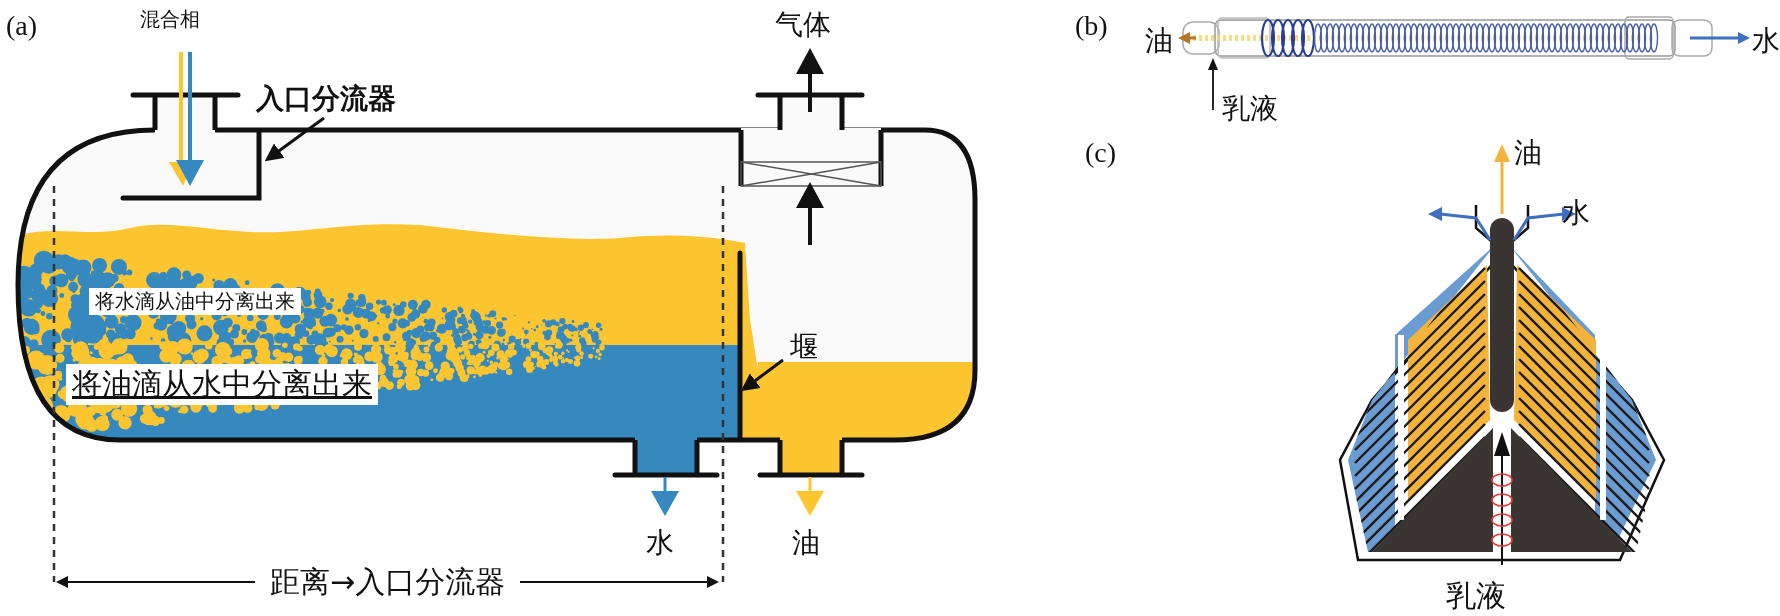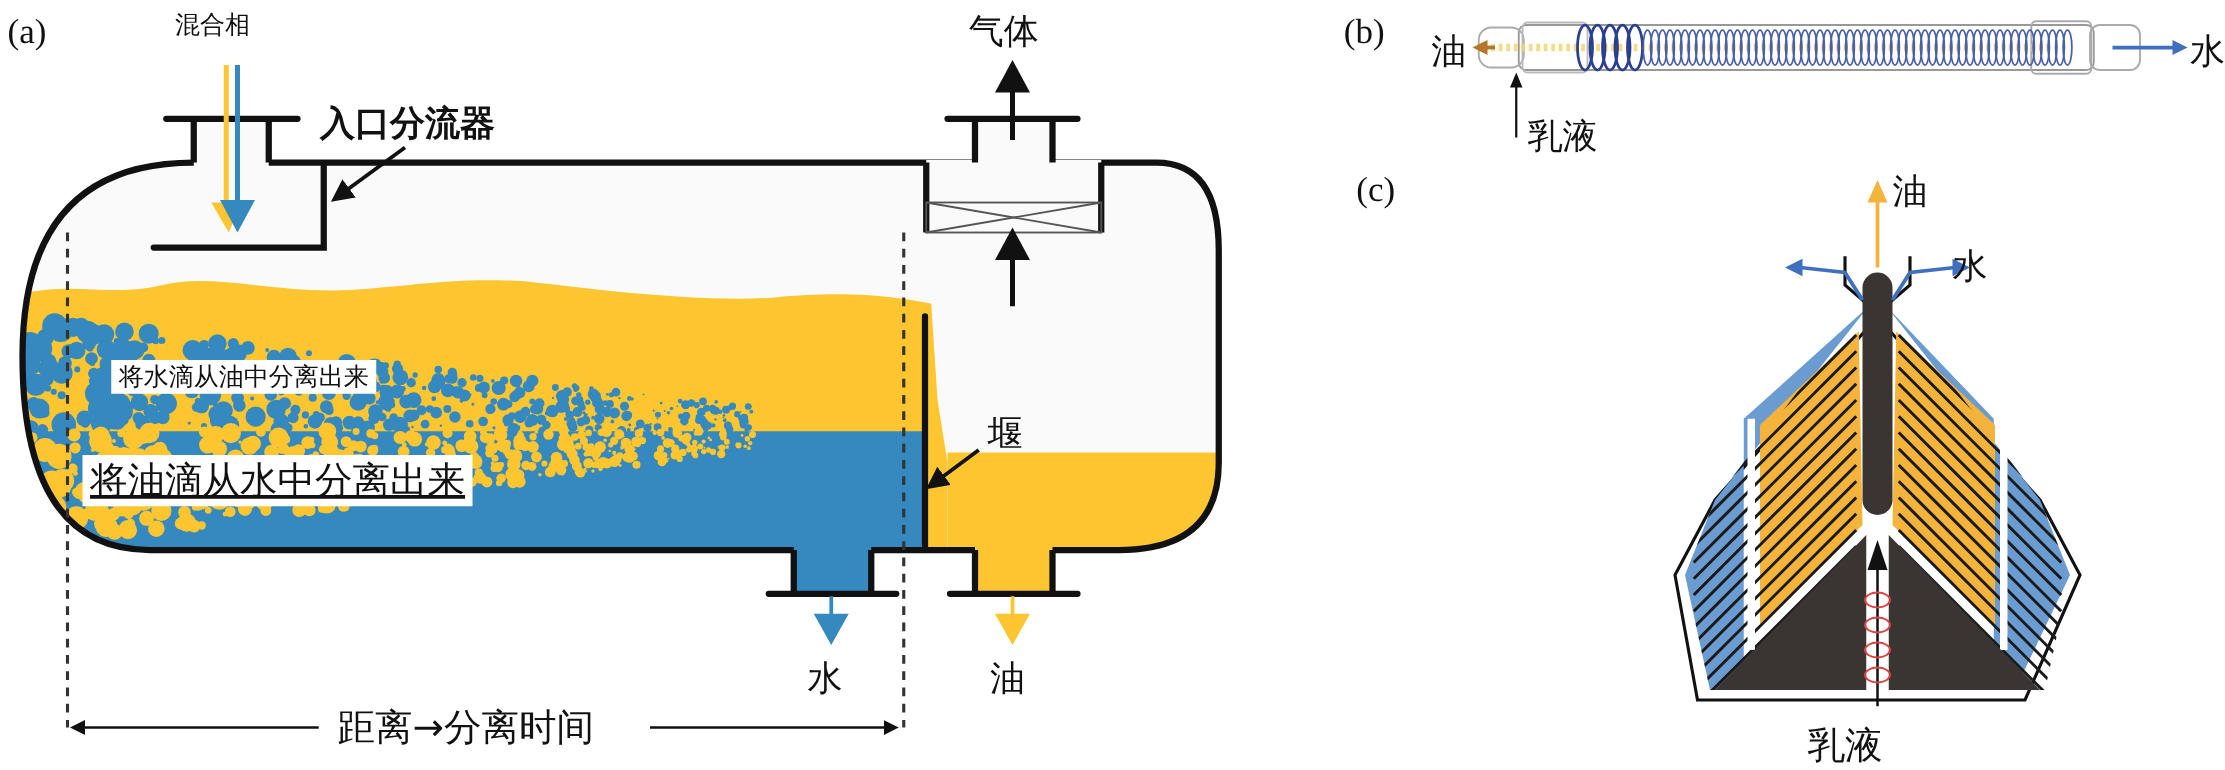--- a/index.html
+++ b/index.html
@@ -1320,21 +1320,21 @@
 
 <div class="panel-label" style="left:6px;top:10px;">(a)</div>
 <div class="label" style="left:140px;top:6px;font-size:20px;">混合相</div>
 <div class="label" style="left:256px;top:80px;font-size:28px;font-weight:bold;">入口分流器</div>
 <div class="label" style="left:775px;top:6px;font-size:28px;">气体</div>
 <div class="label boxed" style="left:46px;top:288px;font-size:20px;margin-left:43px;">将水滴从油中分离出来</div>
 <div class="label boxed" style="left:66px;top:364px;font-size:30px;text-decoration:underline;">将油滴从水中分离出来</div>
 <div class="label" style="left:790px;top:328px;font-size:28px;">堰</div>
 <div class="label" style="left:646px;top:524px;font-size:28px;">水</div>
 <div class="label" style="left:792px;top:524px;font-size:28px;">油</div>
-<div class="label" style="left:270px;top:562px;font-size:30px;">距离→分离时间</div>
+<div class="label" style="left:270px;top:562px;font-size:30px;">距离→入口分流器</div>
 
 <div class="panel-label" style="left:1075px;top:10px;">(b)</div>
 <div class="label" style="left:1145px;top:22px;font-size:28px;">油</div>
 <div class="label" style="left:1752px;top:22px;font-size:28px;">水</div>
 <div class="label" style="left:1222px;top:90px;font-size:28px;">乳液</div>
 
 <div class="panel-label" style="left:1085px;top:137px;">(c)</div>
 <div class="label" style="left:1514px;top:134px;font-size:28px;">油</div>
 <div class="label" style="left:1562px;top:194px;font-size:28px;">水</div>
 <div class="label" style="left:1446px;top:576px;font-size:30px;">乳液</div>

